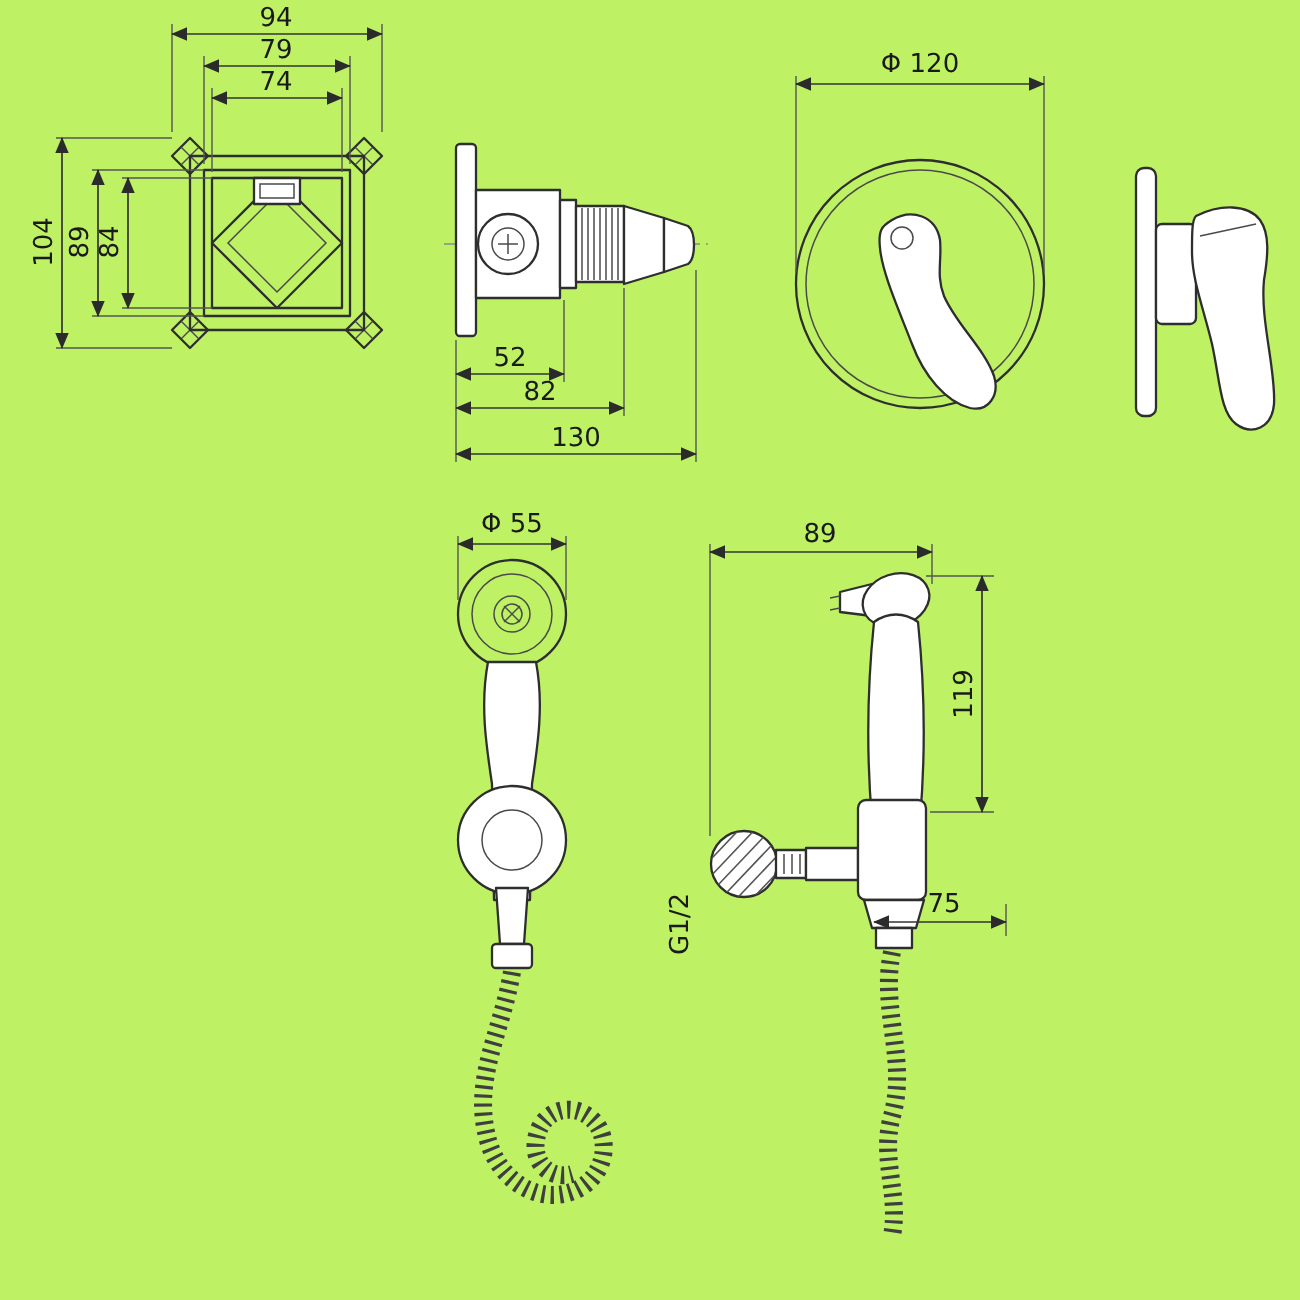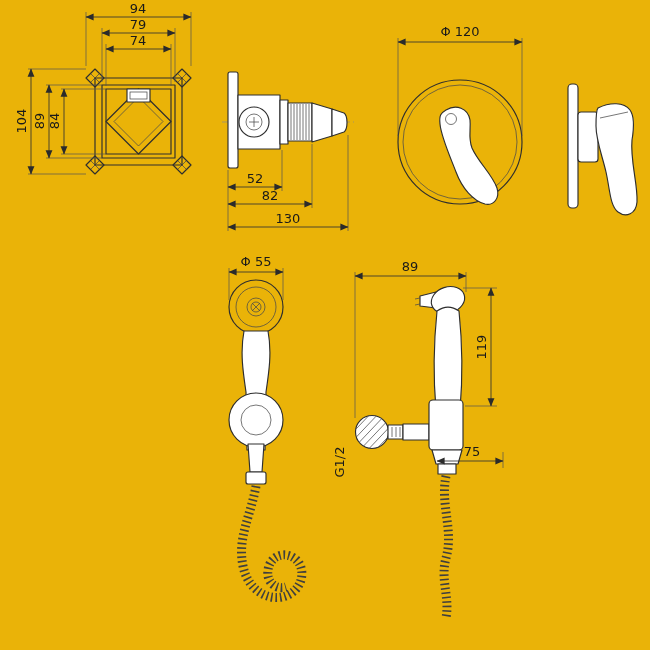--- a/index.html
+++ b/index.html
@@ -1,16 +1,16 @@
 <!DOCTYPE html>
 <html><head>
 <meta charset="utf-8">
 <style>
   html,body{margin:0;padding:0;background:#fff;}
-  .canvas{width:650px;height:650px;position:relative;background:#eab308;overflow:hidden;}
+  .canvas{width:650px;height:650px;position:relative;background:#bef264;overflow:hidden;}
   svg{display:block;}
   svg text{font-family:"DejaVu Sans",sans-serif;font-size:13px;fill:#1a1a1a;}
   .ln{stroke:#2e2e2e;stroke-width:1.15;fill:none;stroke-linejoin:round;stroke-linecap:round;}
   .lnf{stroke:#2e2e2e;stroke-width:1.15;fill:#fff;stroke-linejoin:round;}
   .thin{stroke:#4a4a4a;stroke-width:0.75;fill:none;}
   .dim{stroke:#333;stroke-width:0.85;fill:none;}
   .ext{stroke:#555;stroke-width:0.7;fill:none;}
   .cl{stroke:#8a8a8a;stroke-width:0.7;fill:none;stroke-dasharray:9 3 2 3;}
   .hatch{stroke:#555;stroke-width:0.8;fill:none;}
   .hose{stroke:#3f3f3f;stroke-width:9;fill:none;stroke-dasharray:1.6 2.9;stroke-linecap:butt;}

